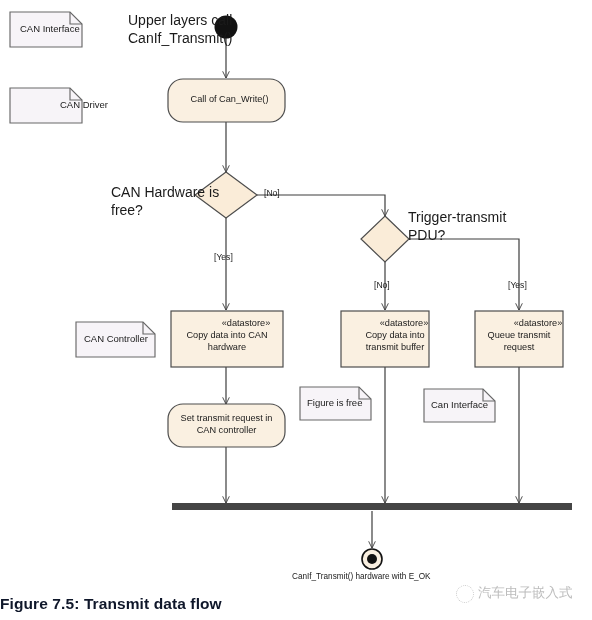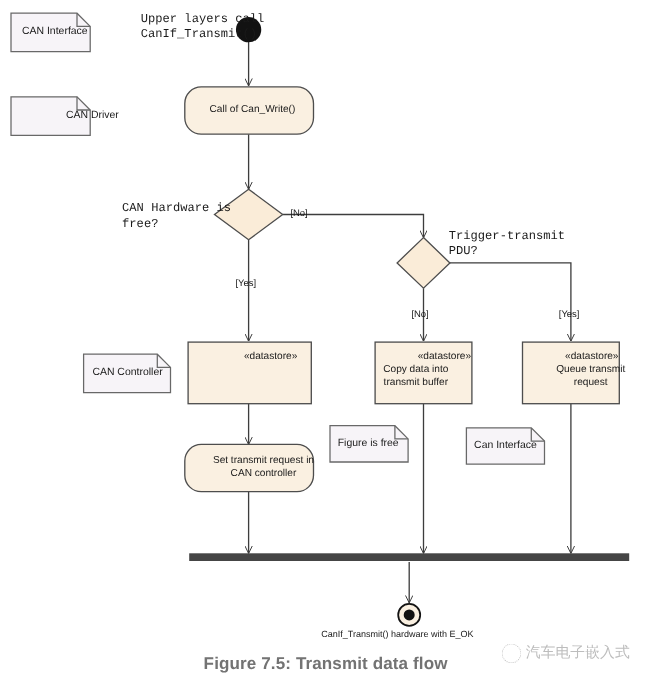--- a/index.html
+++ b/index.html
@@ -47,44 +47,42 @@
     color: #1a1a1a;
     text-align: center;
     line-height: 1.28;
   }
   .stereo {
     font-size: 9.2px;
     margin-left: 19px;
   }
   
   .anno {
-    font-size: 11px;
+    font-size: 14px;
     color: #1a1a1a;
     line-height: 1.3;
-    font-family: Liberation Mono, monospace;
   }
   .guard {
     font-size: 8.6px;
     color: #1a1a1a;
   }
   .endlabel {
     font-size: 8.2px;
     color: #1a1a1a;
     white-space: pre;
   }
   #figure-caption {
     position: absolute;
     left: 0;
     top: 595px;
     width: 592px;
-    text-align: center;
     font-family: "Liberation Sans", sans-serif;
     font-weight: bold;
     font-size: 15.5px;
-    color: #737373;
+    color: #0f172a;
     letter-spacing: 0.1px;
   }
   #watermark-mark {
     position: absolute;
     left: 456px;
     top: 585px;
     width: 16px;
     height: 16px;
     border: 1.3px dotted #c9c9c9;
     border-radius: 50%;
@@ -203,31 +201,33 @@
   <div class="lbl guard" style="left:264px; top:188px;">[No]</div>
 
   <div class="lbl guard" style="left:214px; top:252px;">[Yes]</div>
 
   <div class="lbl guard" style="left:374px; top:280px;">[No]</div>
 
   <div class="lbl guard" style="left:508px; top:280px;">[Yes]</div>
 
   <div class="lbl box-text" style="left:168px; top:94px; width:123px;">Call of Can_Write()</div>
 
-  <div class="lbl box-text" style="left:168px; top:413px; width:117px;padding-left:13px;">Set transmit request in
+  <div class="lbl box-text" style="left:168px; top:413px; width:117px;">Set transmit request in
 CAN controller</div>
 
   <div class="lbl box-text stereo" style="left:171px; top:318px; width:112px;">«datastore»</div>
+  <div class="lbl box-text" style="left:171px; top:330px; width:112px;">Copy data into CAN
+hardware</div>
 
   <div class="lbl box-text stereo" style="left:341px; top:318px; width:88px;">«datastore»</div>
-  <div class="lbl box-text" style="left:336px; top:330px; width:84px;">Copy data into
+  <div class="lbl box-text" style="left:353px; top:330px; width:84px;">Copy data into
 transmit buffer</div>
 
   <div class="lbl box-text stereo" style="left:475px; top:318px; width:88px;">«datastore»</div>
-  <div class="lbl box-text" style="left:493px; top:330px; width:88px;">Queue transmit
+  <div class="lbl box-text" style="left:475px; top:330px; width:88px;">Queue transmit
 request</div>
 
   <div class="lbl endlabel" style="left:292px; top:572px;">CanIf_Transmit() hardware with E_OK</div>
 
   <div id="figure-caption">Figure 7.5: Transmit data flow</div>
 
   <div id="watermark-mark"></div>
   <div id="watermark-text">汽车电子嵌入式</div>
 
 </div>

